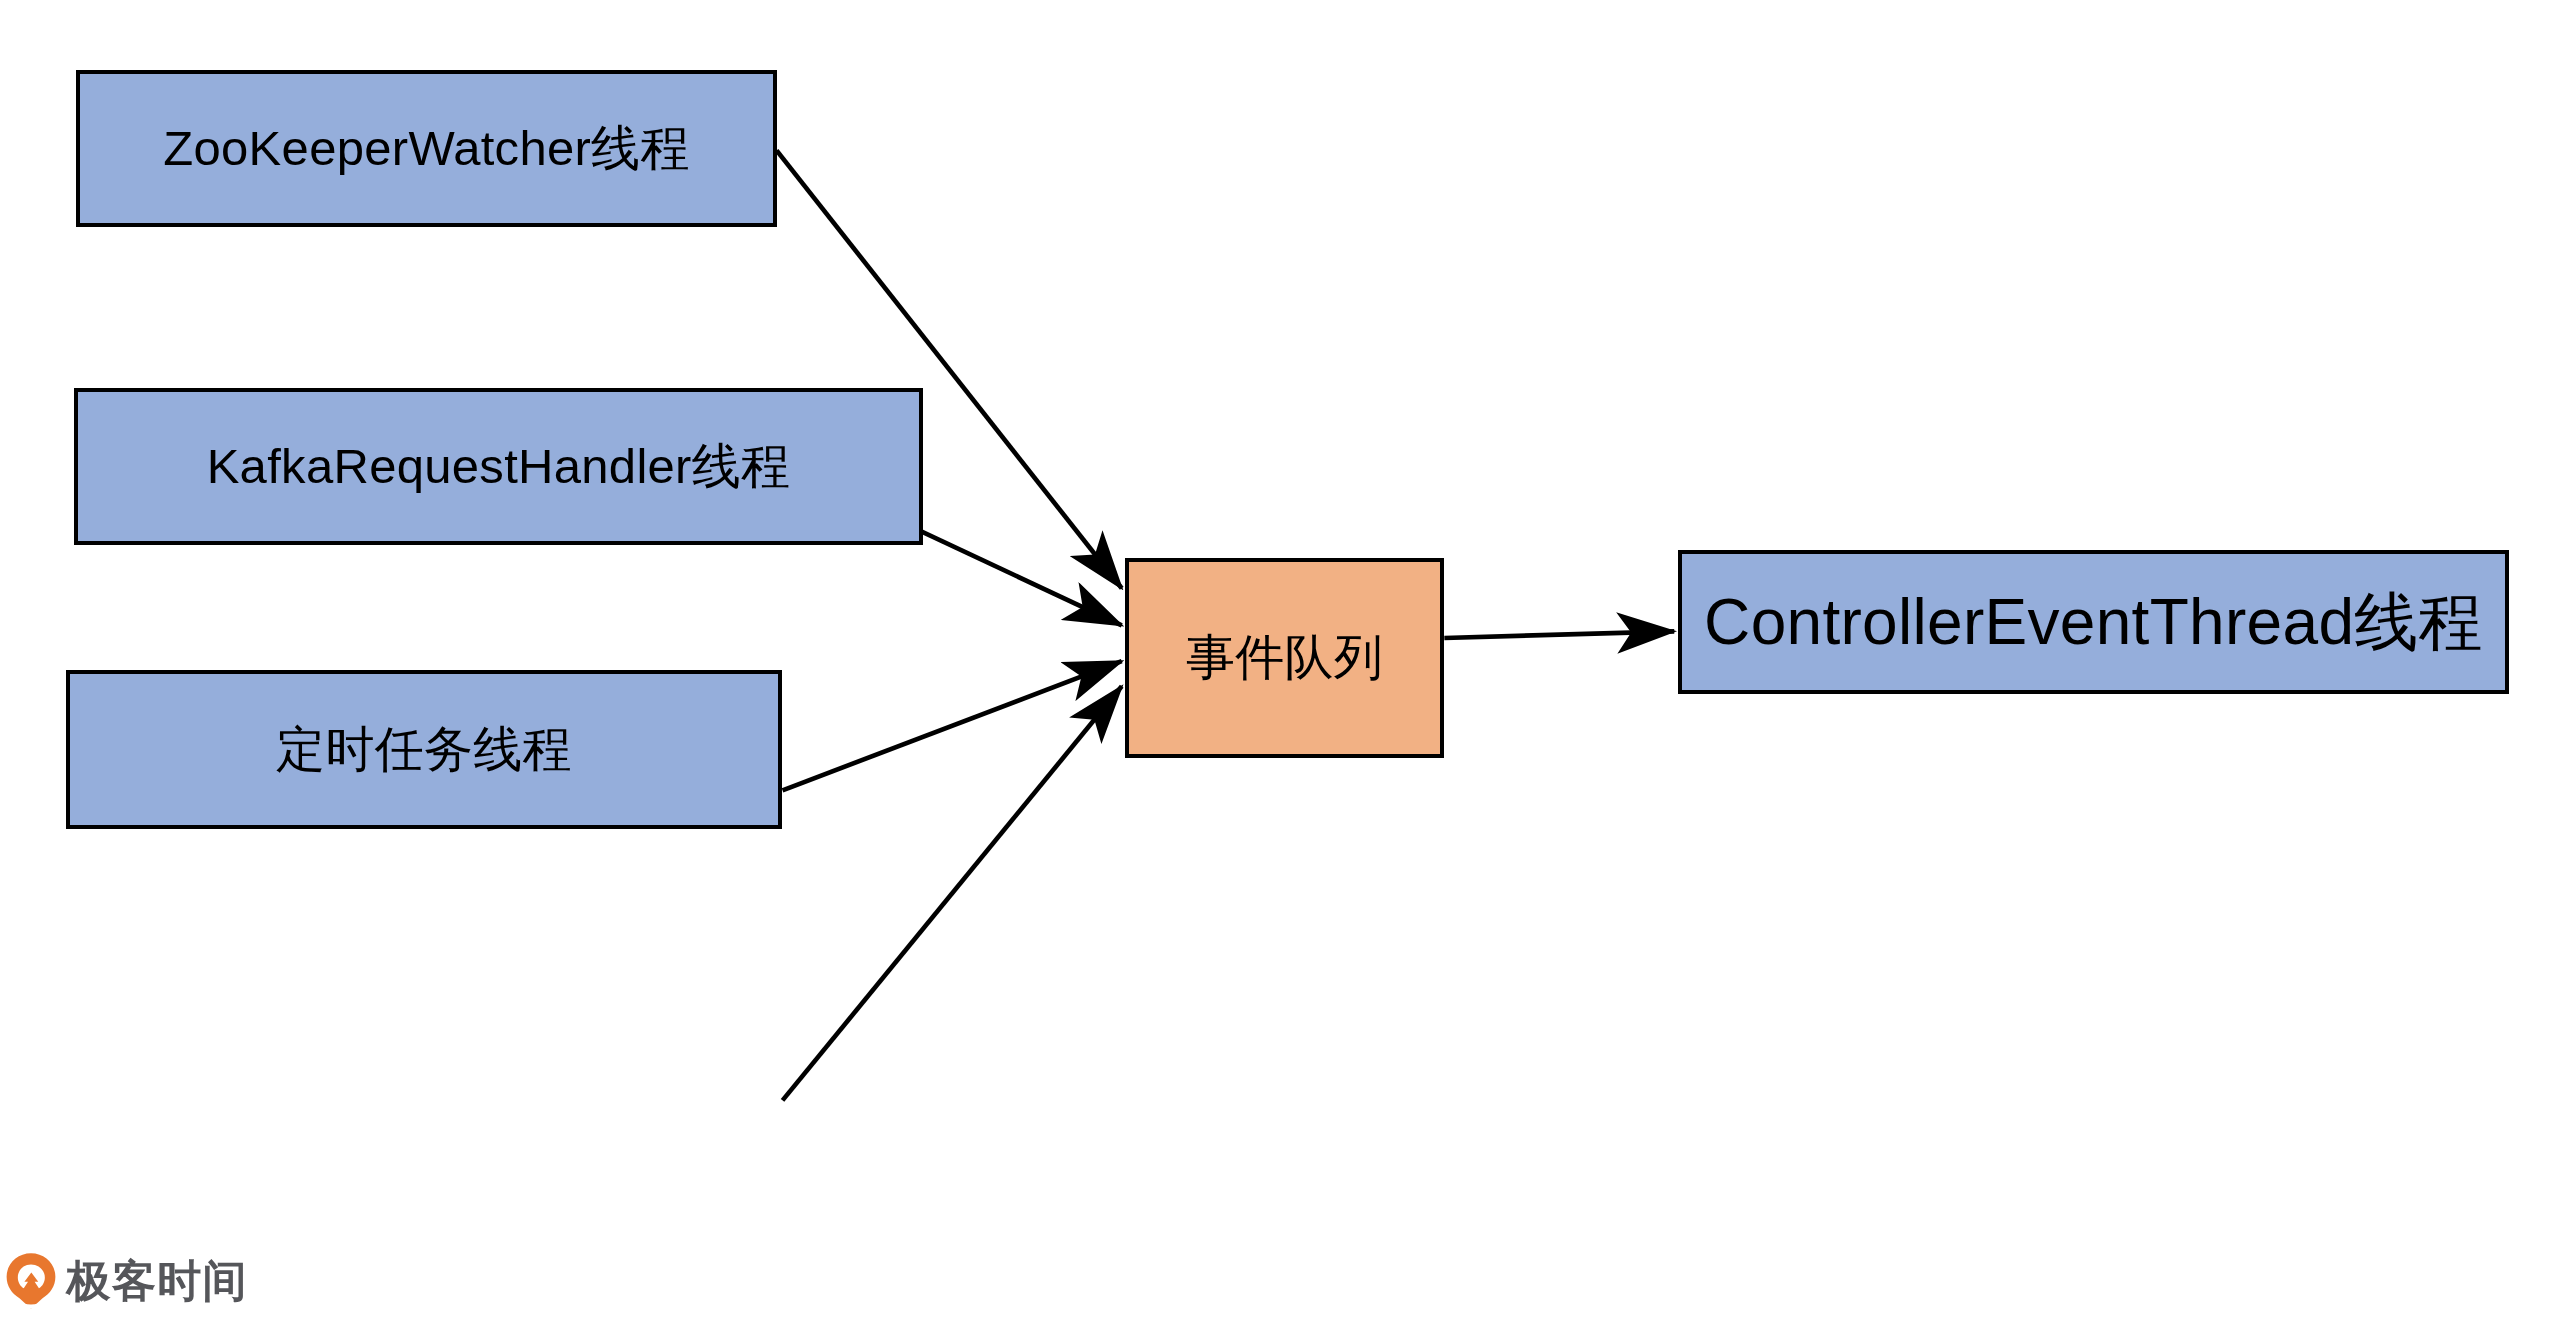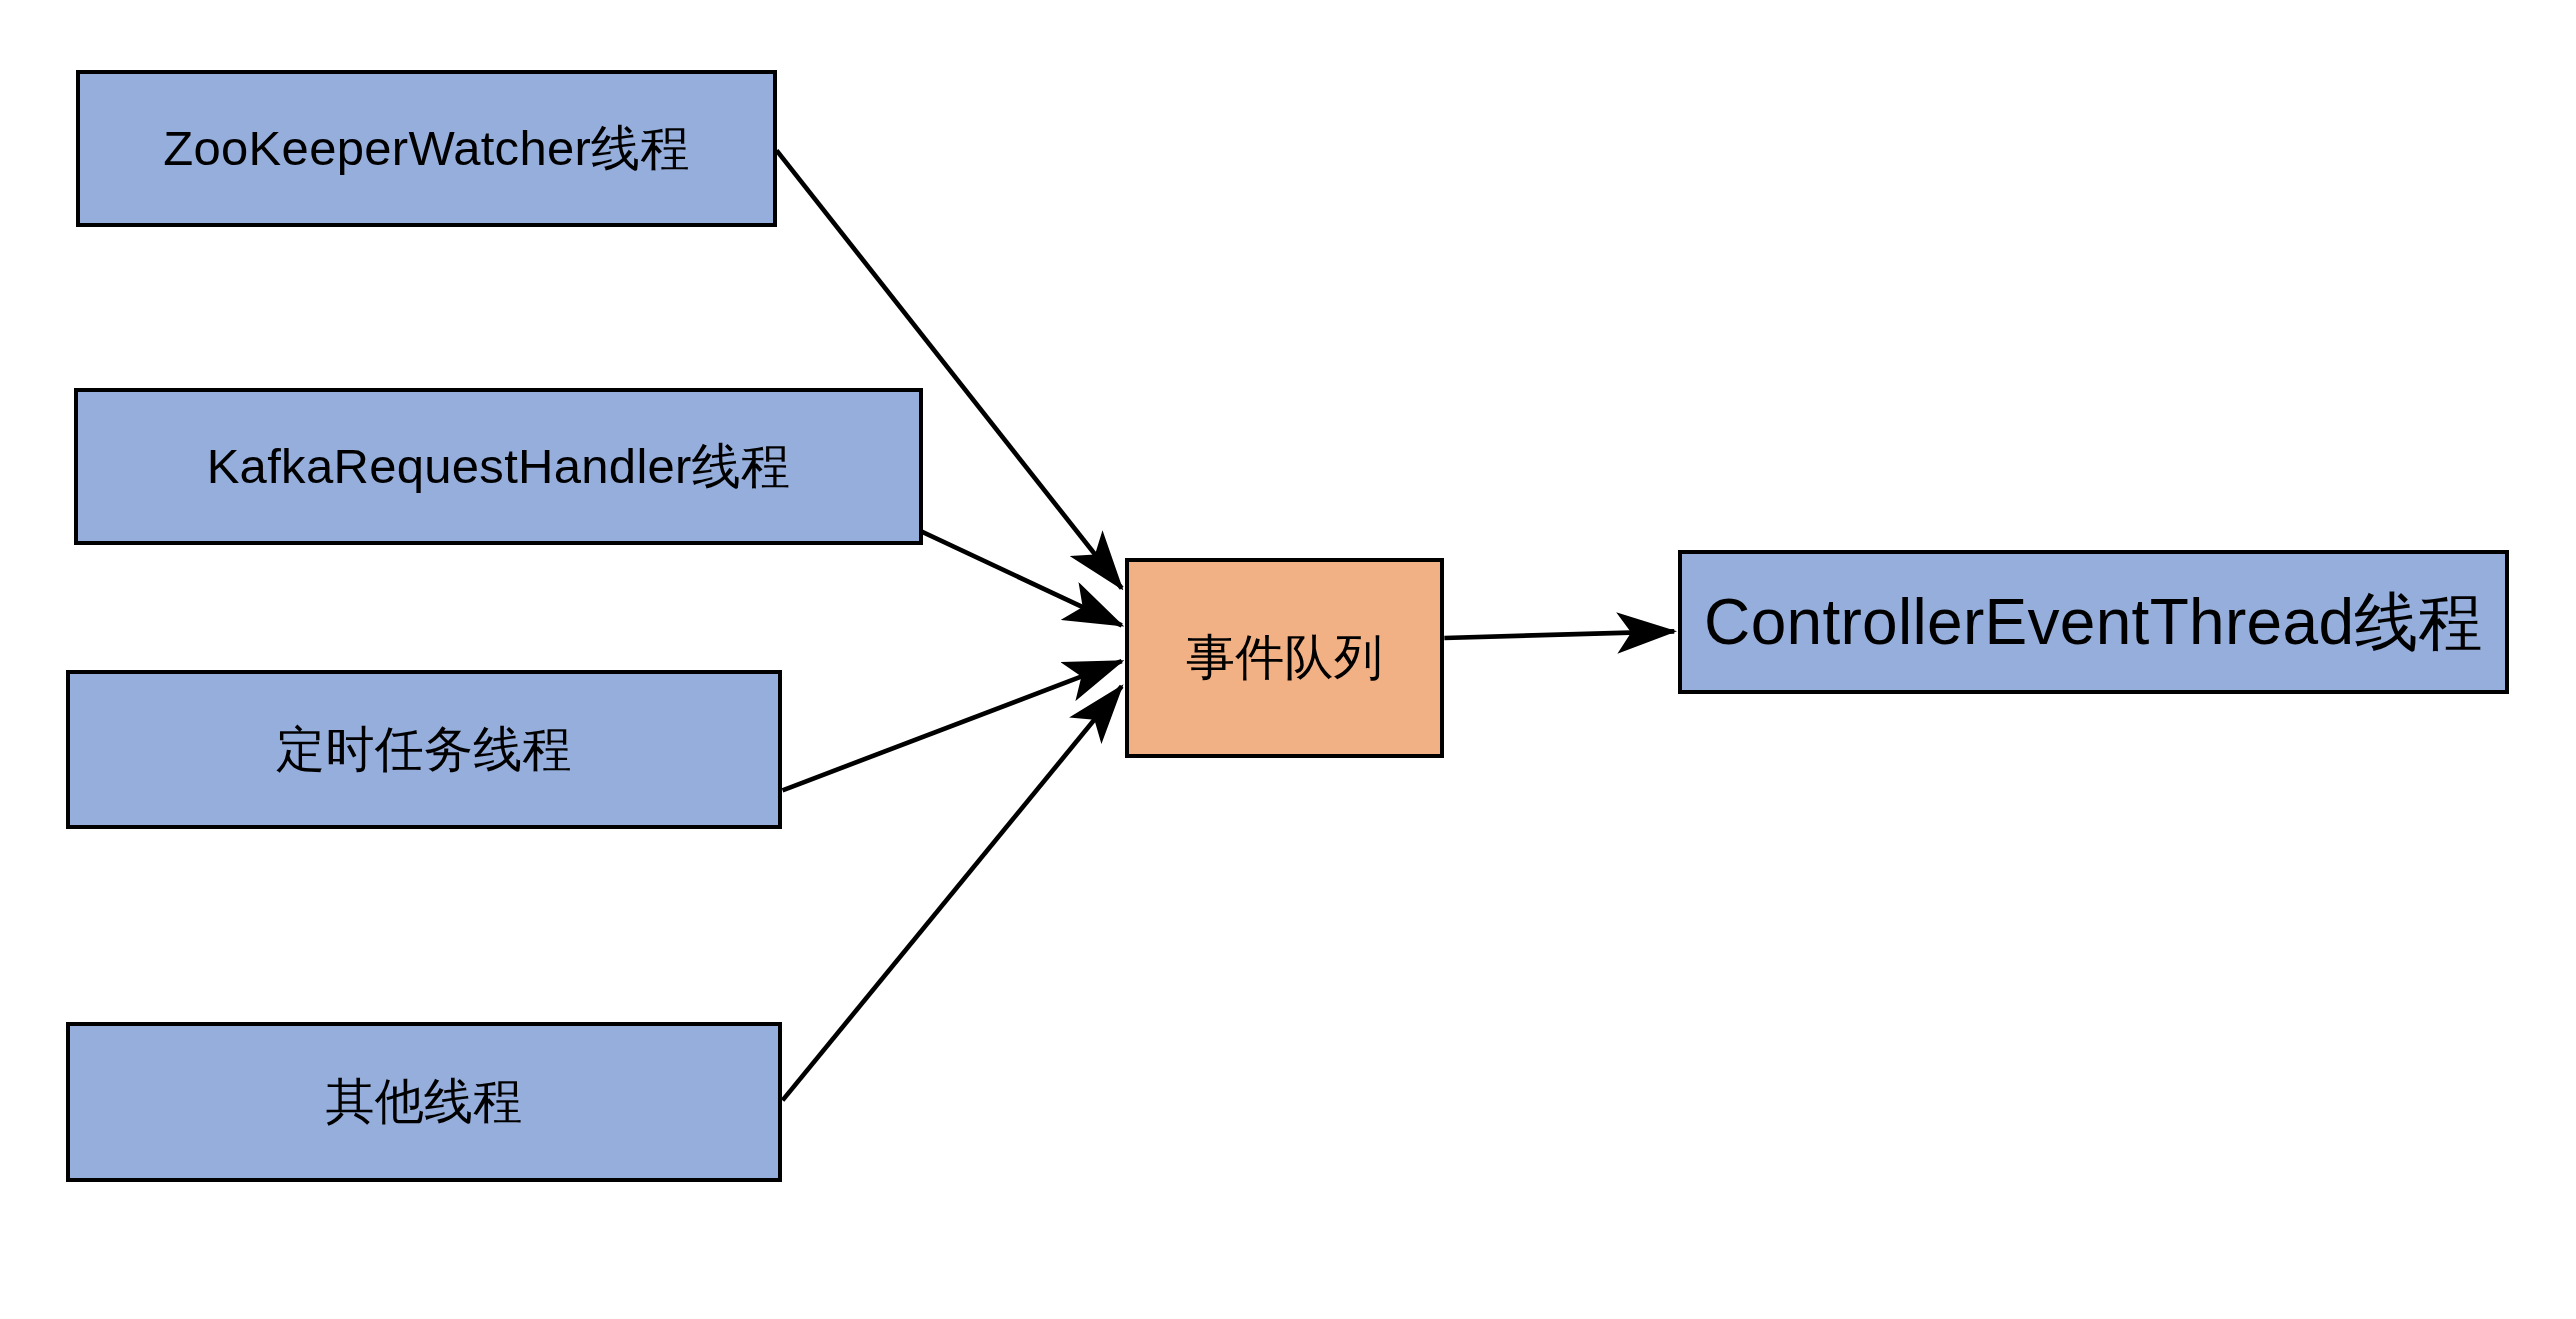--- a/index.html
+++ b/index.html
@@ -137,27 +137,33 @@
   </div>
 
   <div class="node node-blue" id="node-krh">
     <span class="node-label">KafkaRequestHandler线程</span>
   </div>
 
   <div class="node node-blue" id="node-sched">
     <span class="node-label">定时任务线程</span>
   </div>
 
-  <div class="node node-blue" id="node-other">
-    <span class="node-label">其他线程</span>
-  </div>
 
   <div class="node node-orange" id="node-queue">
     <span class="node-label">事件队列</span>
   </div>
 
   <div class="node node-blue" id="node-cet">
     <span class="node-label">ControllerEventThread线程</span>
   </div>
 
+  <div id="watermark">
+    <svg id="watermark-mark" viewBox="0 0 78 88" xmlns="http://www.w3.org/2000/svg">
+      <path d="M39 2 C18.5 2 2 18 2 37.5 C2 52 10 63 21.5 70 L39 86 L56.5 70 C68 63 76 52 76 37.5 C76 18 59.5 2 39 2 Z" fill="#e8772e"></path>
+      <path d="M39 19 C27.5 19 19 27.5 19 38.5 C19 45.5 22.5 51.5 28 55 L34.5 45 L29 45 L39.5 31 L50 45 L44.5 45 L51 55 C56.5 51.5 60 45.5 60 38.5 C60 27.5 50.5 19 39 19 Z" fill="#ffffff"></path>
+      <path d="M36.5 40 L42 40 L42 78 L36.5 78 Z" fill="#e8772e"></path>
+      <path d="M16 74 C23 82 31 86 39 86 C47 86 55 82 62 74 C54 78 46.5 79.5 39 79.5 C31.5 79.5 24 78 16 74 Z" fill="#ffffff"></path>
+    </svg>
+    <span id="watermark-text">极客时间</span>
+  </div>
 
 </div>
 
 
 </body></html>

